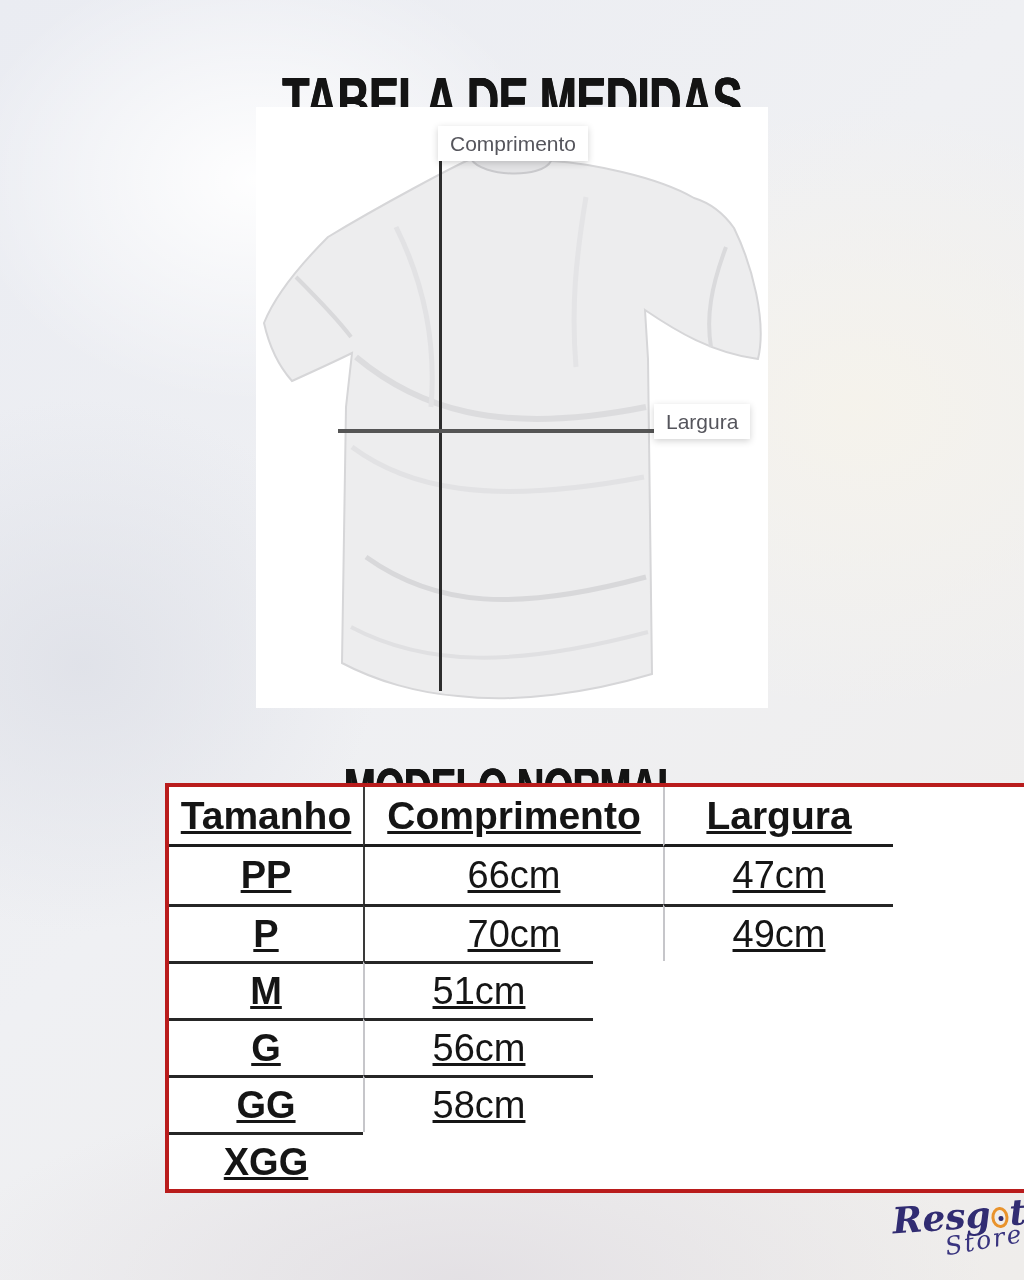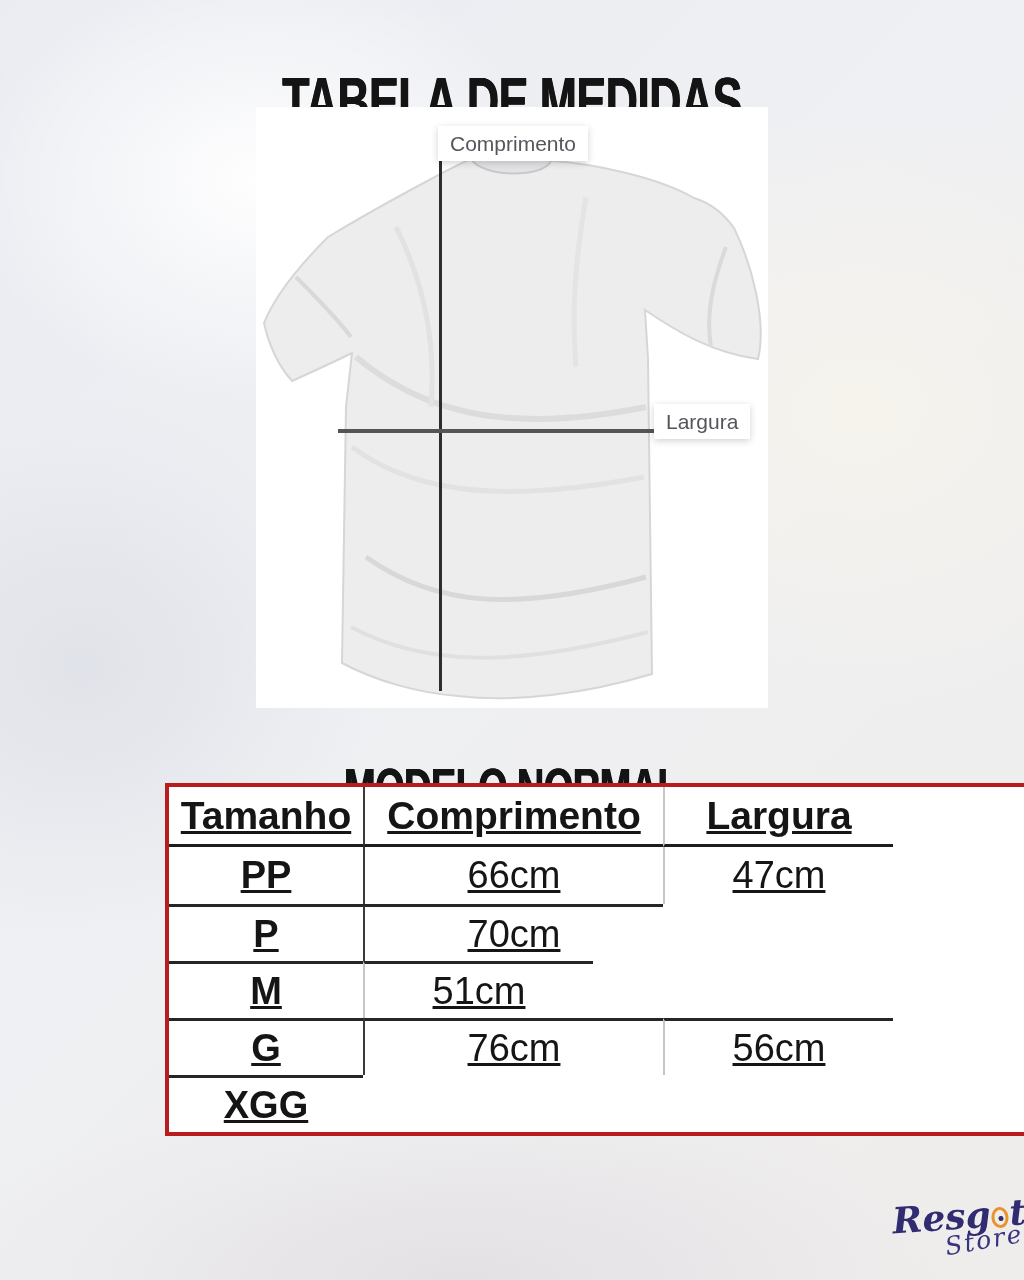--- a/index.html
+++ b/index.html
@@ -119,31 +119,33 @@
     <div class="cell c3">Largura</div>
   </div>
   <div class="trow data">
     <div class="cell c1">PP</div>
     <div class="cell c2">66cm</div>
     <div class="cell c3">47cm</div>
   </div>
   <div class="trow data">
     <div class="cell c1">P</div>
     <div class="cell c2">70cm</div>
+    <div class="cell c3">49cm</div>
   </div>
   <div class="trow data">
     <div class="cell c1">M</div>
     <div class="cell c3">51cm</div>
   </div>
   <div class="trow data">
     <div class="cell c1">G</div>
-    <div class="cell c2">76cm</div>
     <div class="cell c3">56cm</div>
   </div>
   <div class="trow data">
+    <div class="cell c1">GG</div>
+    <div class="cell c3">58cm</div>
   </div>
   <div class="trow data">
     <div class="cell c1">XGG</div>
   </div>
 </div>
 
 <div class="logo">
   <div class="logo-main"><span>Resg</span><span class="logo-a-mark"></span><span>te</span></div>
   <div class="logo-sub">Store</div>
 </div>

